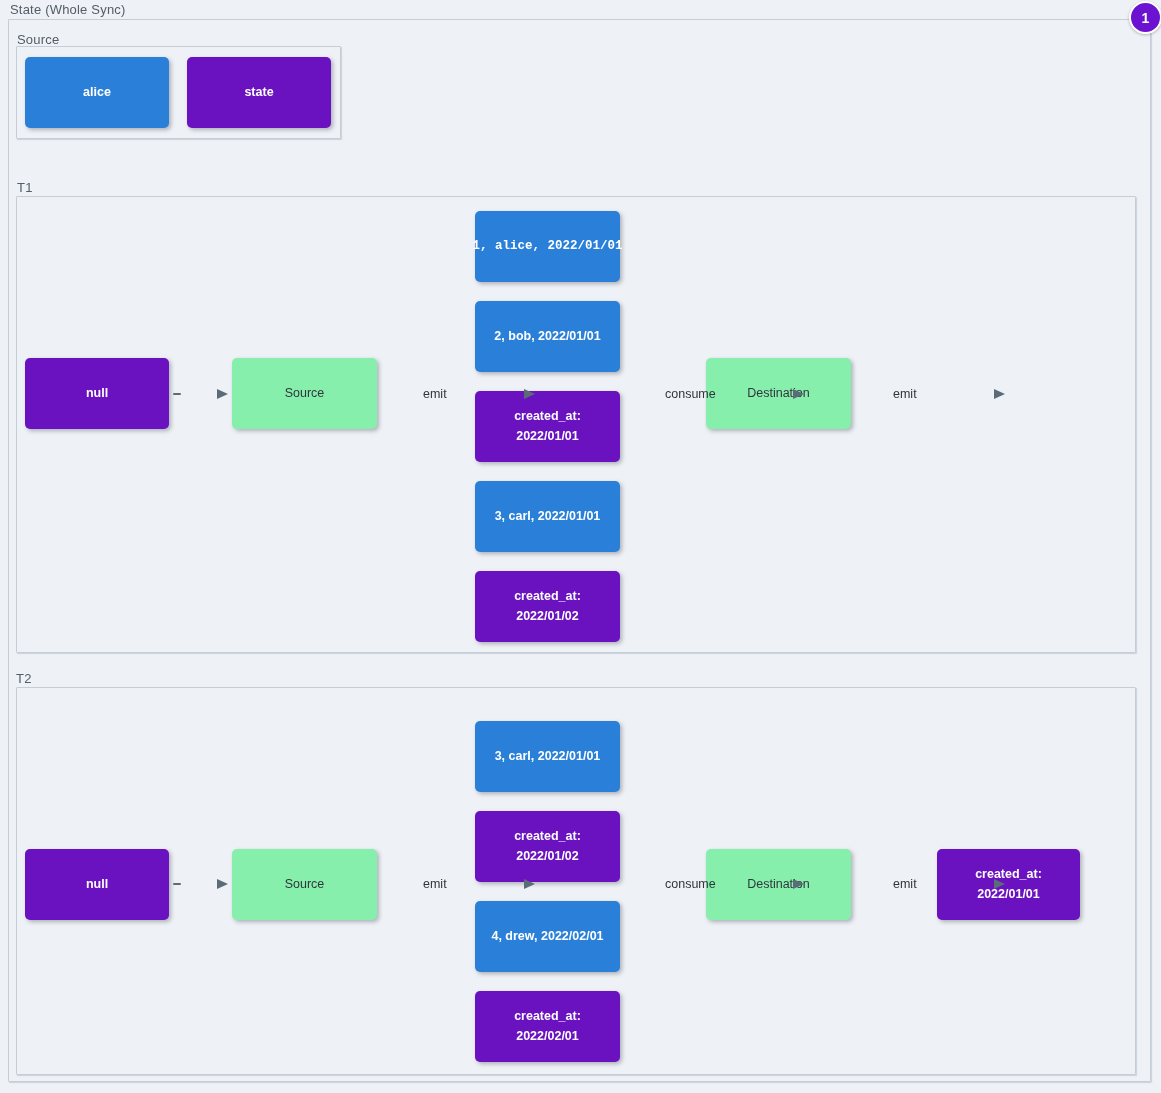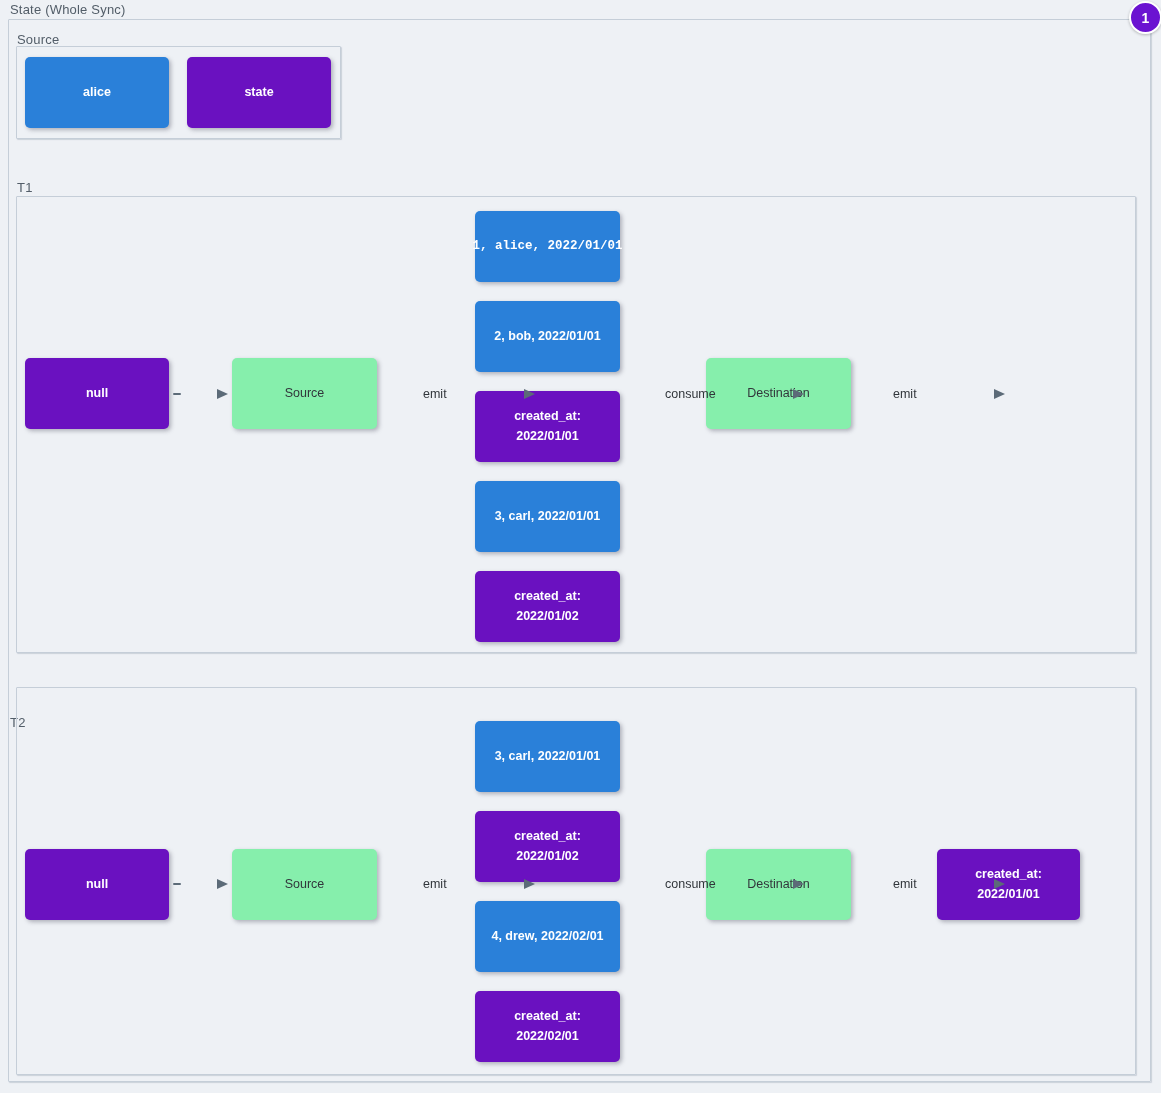--- a/index.html
+++ b/index.html
@@ -151,21 +151,21 @@
     <span class="line"></span>
     <span class="head"></span>
   </div>
   <div class="edge" style="left:852px;top:384px;width:84px;">
     <span class="line"></span>
     <span class="edge-label">emit</span>
     <span class="line"></span>
     <span class="head"></span>
   </div>
 
-  <div class="group-label" style="left:10px;top:671px;margin-top:44px;">T2</div>
+  <div class="group-label" style="left:16px;top:671px;">T2</div>
   <div class="container" style="left:16px;top:687px;width:1120px;height:388px;"></div>
 
   <div class="node state" style="left:25px;top:849px;width:144px;height:71px;">null</div>
   <div class="node plain" style="left:232px;top:849px;width:145px;height:71px;">Source</div>
   <div class="node plain" style="left:706px;top:849px;width:145px;height:71px;">Destination</div>
   <div class="node state" style="left:937px;top:849px;width:143px;height:71px;">created_at:
 2022/01/01</div>
 
   <div class="node record" style="left:475px;top:721px;width:145px;height:71px;">3, carl, 2022/01/01</div>
   <div class="node state" style="left:475px;top:811px;width:145px;height:71px;">created_at:

